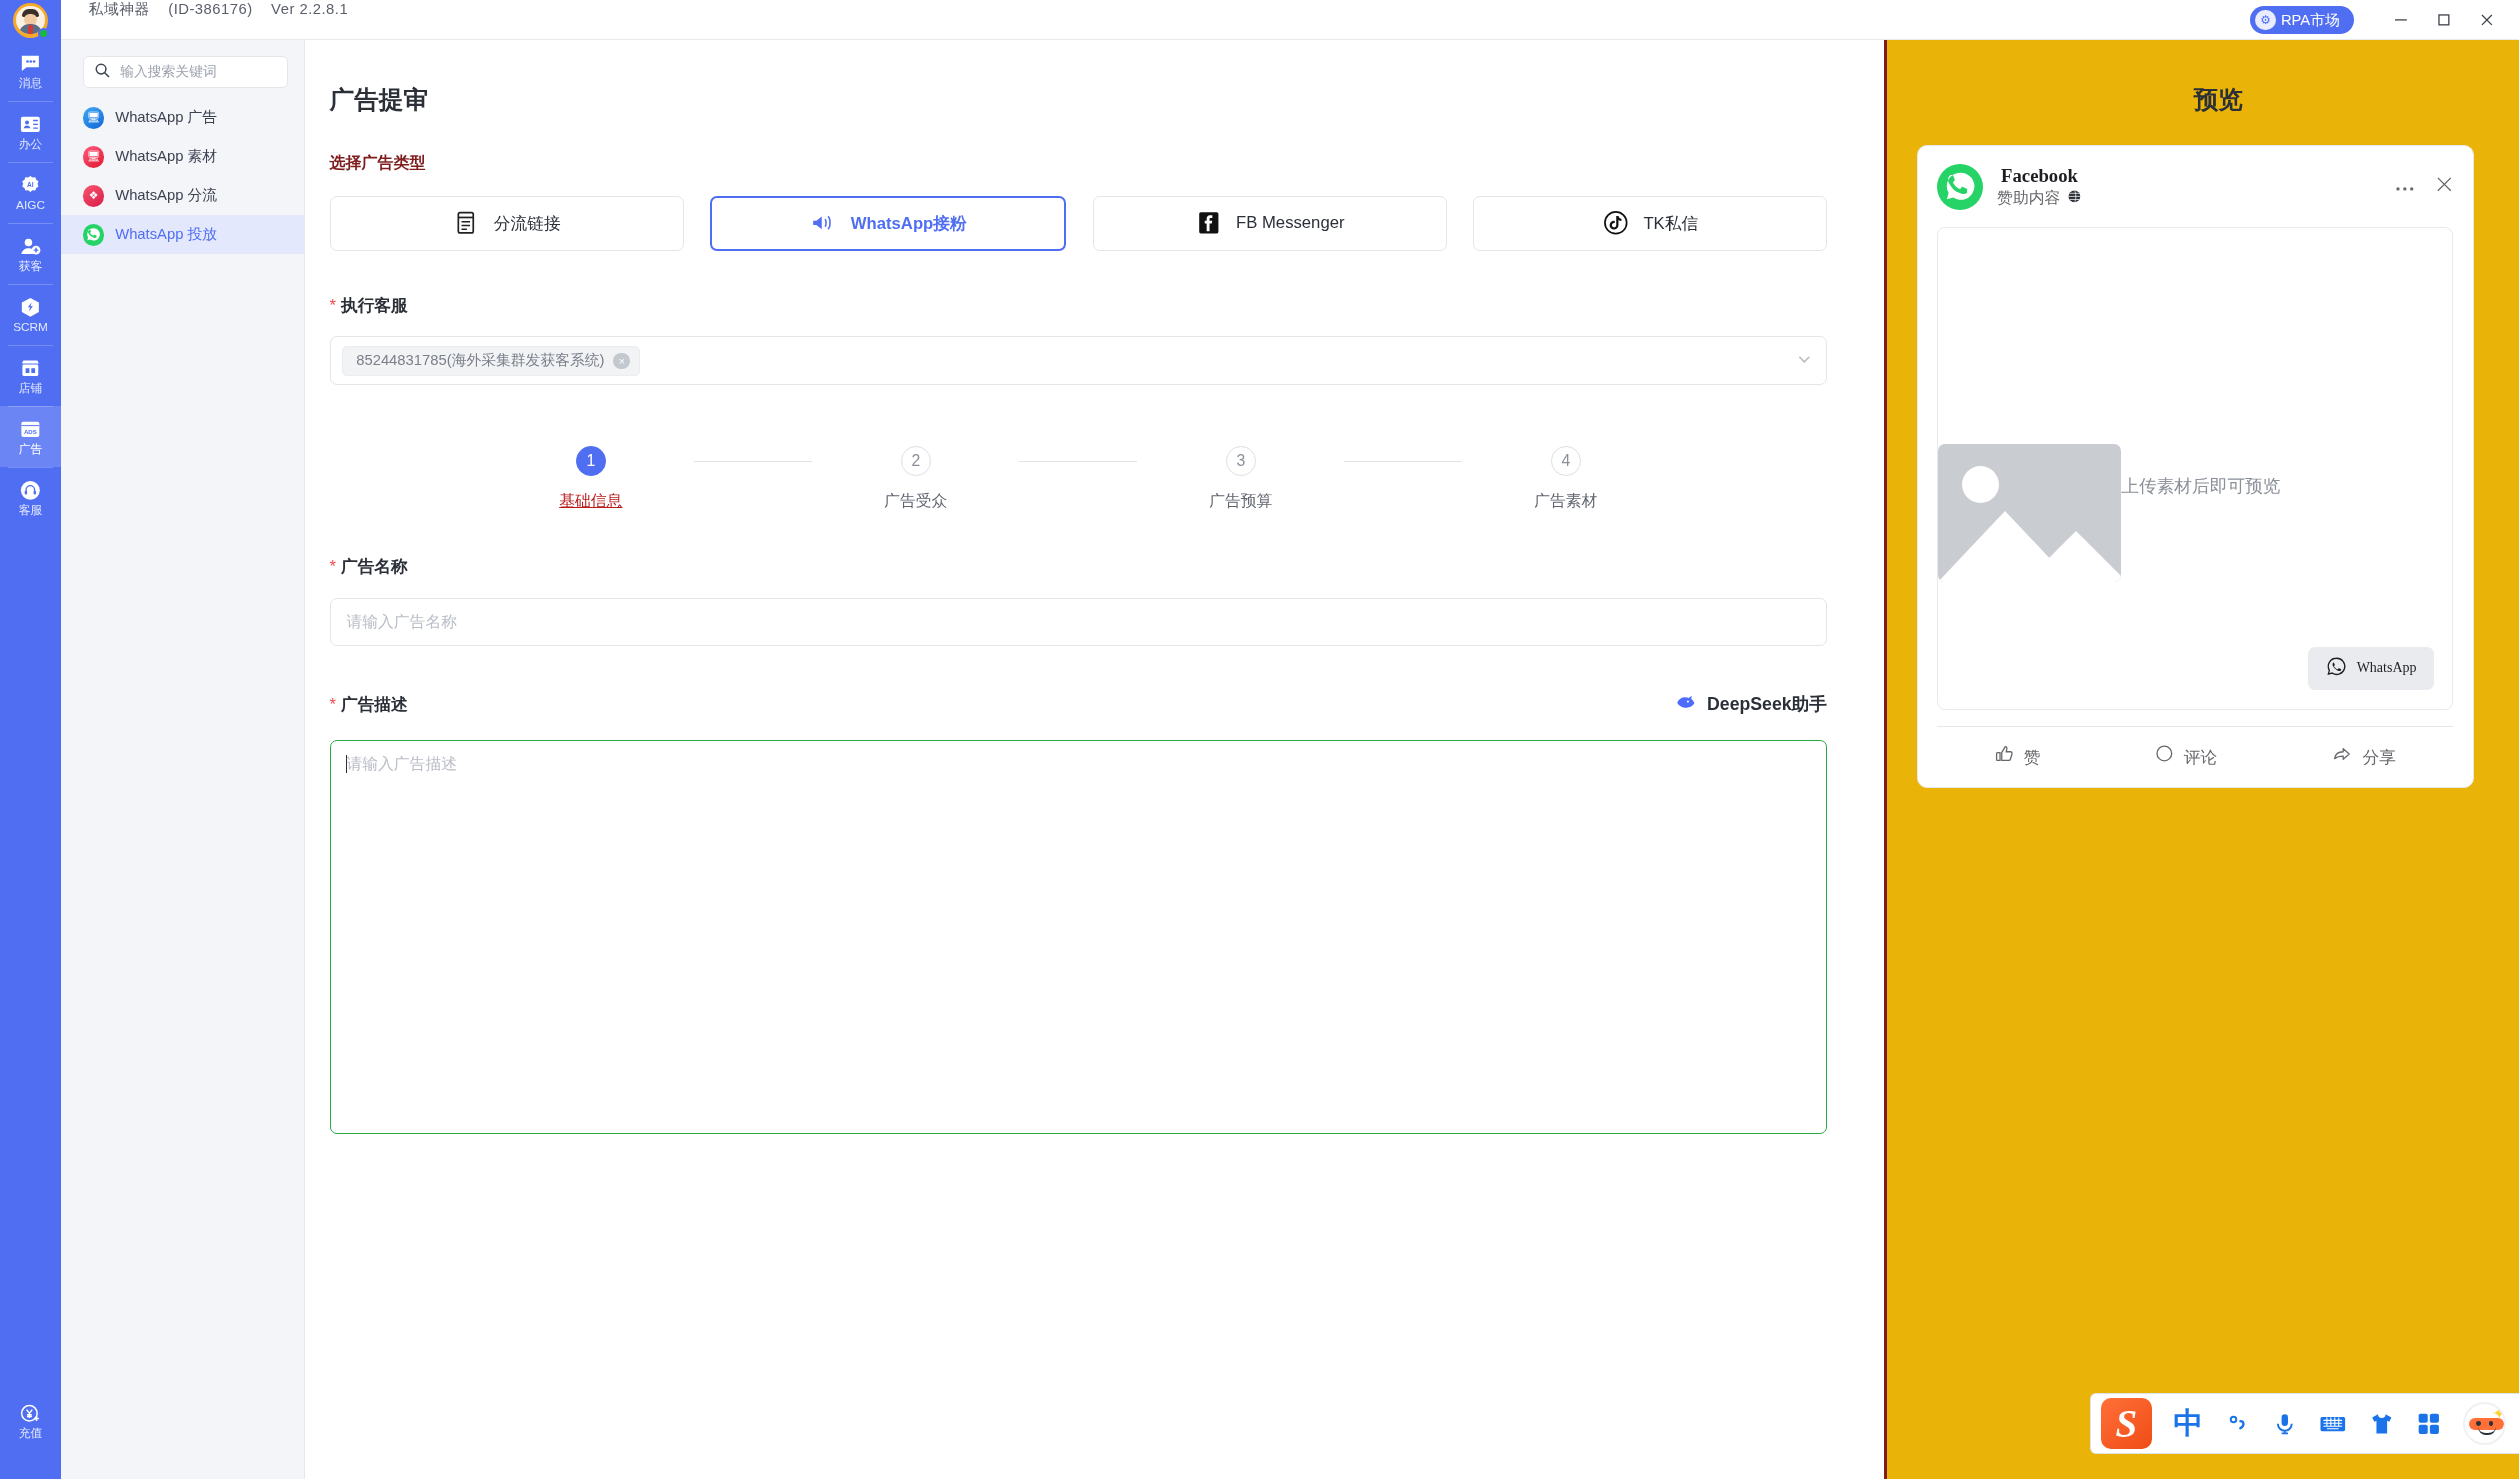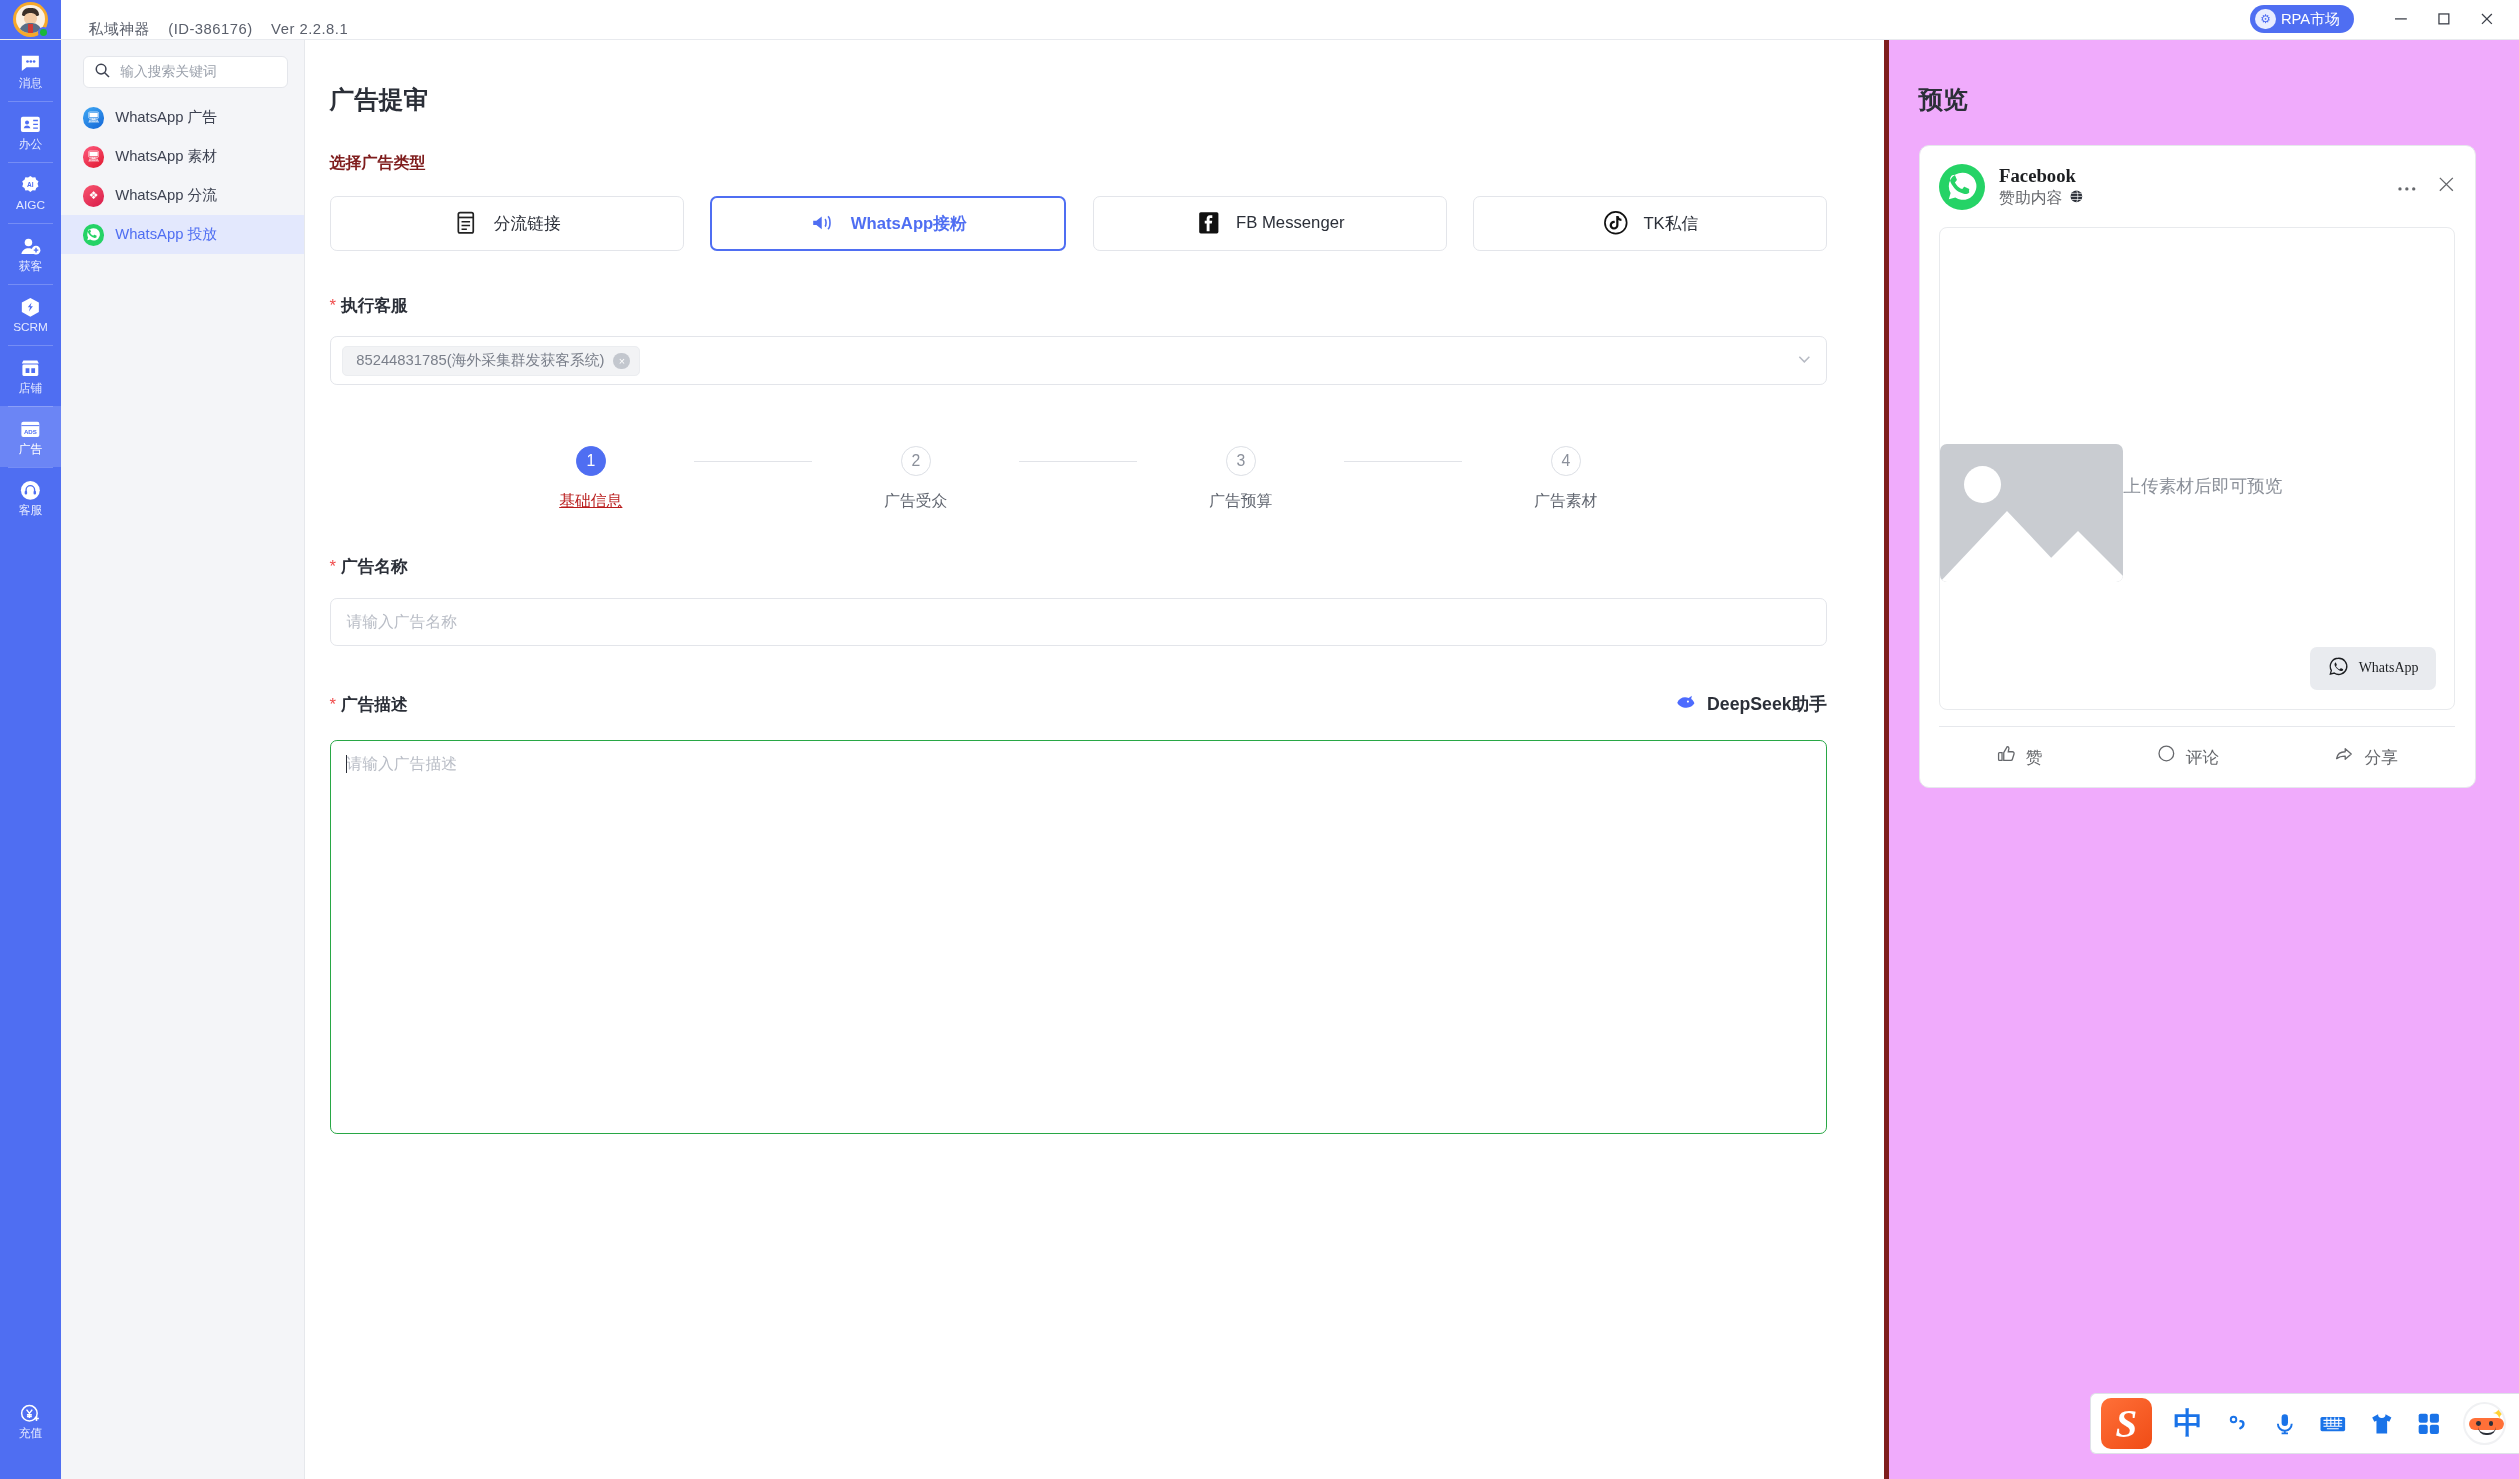--- a/index.html
+++ b/index.html
@@ -7,21 +7,21 @@
     width: 2520px; height: 1480px;
     font-family: "Liberation Sans", "DejaVu Sans", sans-serif;
     background: #ffffff; overflow: hidden;
   }
   .app { position: relative; width: 2520px; height: 1480px; background: #f7f8fa; }
 
   
   .titlebar {
     position: absolute; top: 0; left: 0; width: 2520px; height: 40px;
     background: #ffffff; border-bottom: 1px solid #e8eaee;
-    display: flex; align-items: flex-end; z-index: 40;
+    display: flex; align-items: flex-start; z-index: 40;
   }
   .tb-avatarzone {
     width: 61px; height: 40px; background: #4f6ef2;
     display: flex; align-items: center; justify-content: center;
   }
   .avatar {
     width: 35px; height: 35px; border-radius: 50%;
     background: #f6a92b; position: relative;
     display: flex; align-items: center; justify-content: center;
   }
@@ -183,21 +183,21 @@
     position: absolute; left: 15.8px; top: 13.8px; width: 1px; height: 18.7px; background: #2b2f38;
   }
 
   
   .vscroll { position: absolute; top: 7.9px; right: 7.9px; width: 8.9px; height: 1126px;
     background: #c9cbd0; border-radius: 4.9px; }
 
   
   .preview {
     position: absolute; top: 40px; right: 0; width: 636px; height: 1439px;
-    background: #f0abfc; border-left: 5px solid #7f1d1d; padding: 43px 0 0 29.6px; z-index: 10;
+    background: #eab308; border-left: 3px solid #7f1d1d; padding: 43px 0 0 29.6px; z-index: 10; text-align: center;
   }
   .pv-title { font-size: 24.6px; font-weight: bold; color: #2b2f38; }
   .pv-card {
     margin-top: 29px; width: 557px; border: 1px solid #e6e8ec; border-radius: 9.9px;
     background: #fff; padding: 17.7px 19.7px 0 19.7px; font-family: Liberation Serif, serif;
   }
   .pv-head { display: flex; align-items: center; gap: 13.8px; }
   .wa-logo { width: 46px; height: 46px; border-radius: 50%; background: #25d366;
     display: flex; align-items: center; justify-content: center; flex: 0 0 46px; }
   .pv-brand { font-size: 18.7px; font-weight: bold; color: #1c1e21; line-height: 1.3; }

